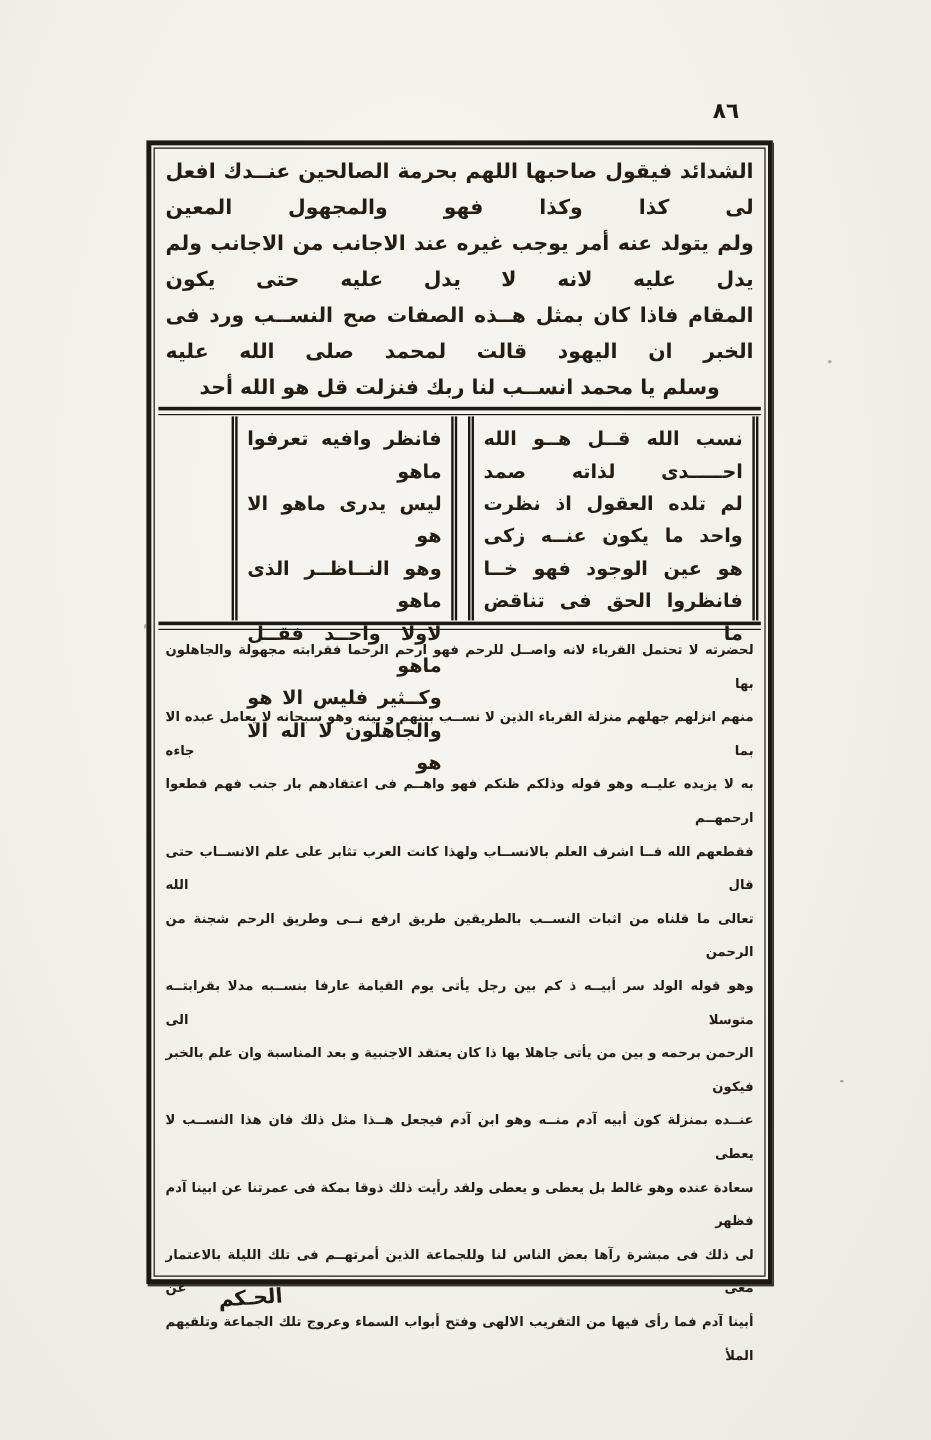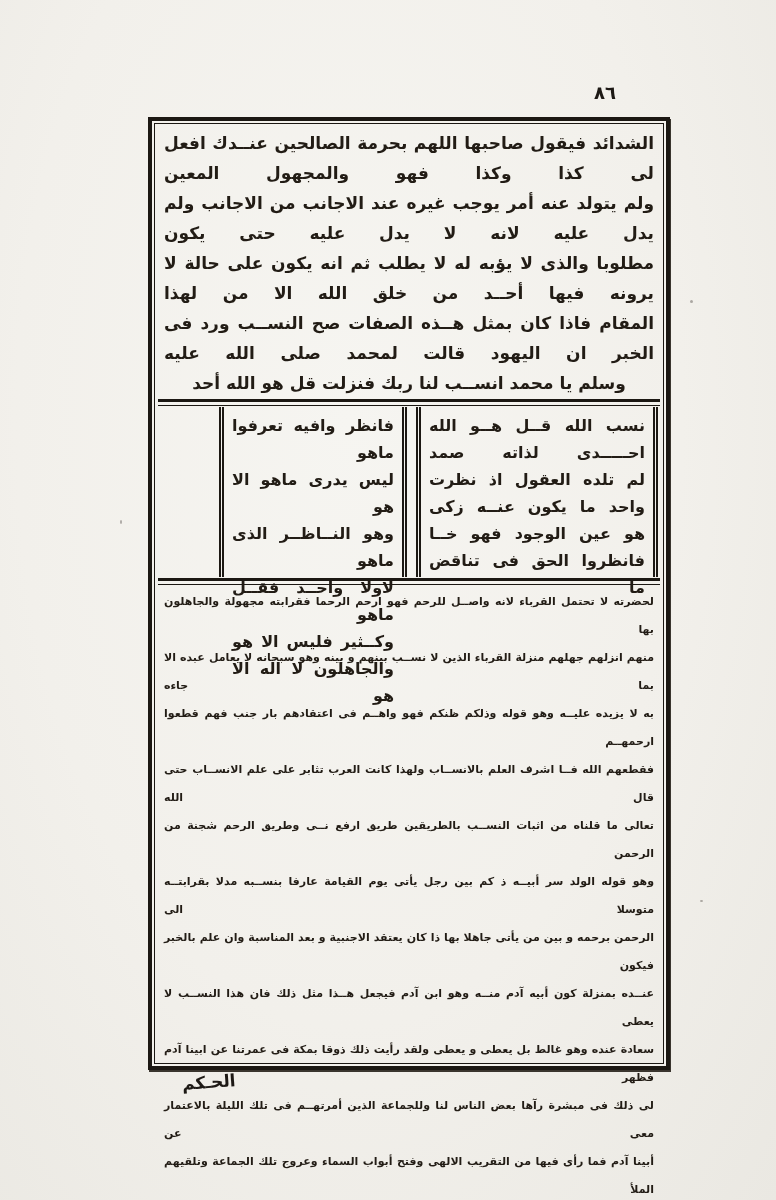--- a/index.html
+++ b/index.html
@@ -25,21 +25,21 @@
     left: 576px;
     width: 40px;
     text-align: right;
     font-size: 18px;
     font-weight: 700;
     color: #1d1915;
   }
   .frame {
     position: absolute;
     top: 117px;
-    left: 148px;
+    left: 122px;
     width: 522px;
     height: 953px;
     box-sizing: border-box;
     border: 4px solid #1c1813;
     box-shadow: inset 0 0 0 2px #f3f1ec, inset 0 0 0 3px #1c1813,
                 1px 2px 0 #3a352e;
     padding: 5px 4px 4px 4px;
     background: transparent;
   }
   .tline {
@@ -109,21 +109,20 @@
 
 <div class="canvas">
 
   <div class="pagenum">٨٦</div>
 
   <div class="frame">
 
     <div class="intro">
         <div class="tline">الشدائد فيقول صاحبها اللهم بحرمة الصالحين عنــدك افعل لى كذا وكذا فهو والمجهول المعين</div>
         <div class="tline">ولم يتولد عنه أمر يوجب غيره عند الاجانب من الاجانب ولم يدل عليه لانه لا يدل عليه حتى يكون</div>
-        <div class="tline">مطلوبا والذى لا يؤبه له لا يطلب ثم انه يكون على حالة لا يرونه فيها أحــد من خلق الله الا من لهذا</div>
         <div class="tline">المقام فاذا كان بمثل هــذه الصفات صح النســب ورد فى الخبر ان اليهود قالت لمحمد صلى الله عليه</div>
         <div class="tline">وسلم يا محمد انســب لنا ربك فنزلت قل هو الله أحد</div>
       </div>
 
     <div class="rule-double"></div>
 
     <div class="verses">
       <div class="vcol vcol-first">
           <div class="vline">نسب الله قــل هــو الله</div>
           <div class="vline">احـــــدى لذاته صمد</div>

